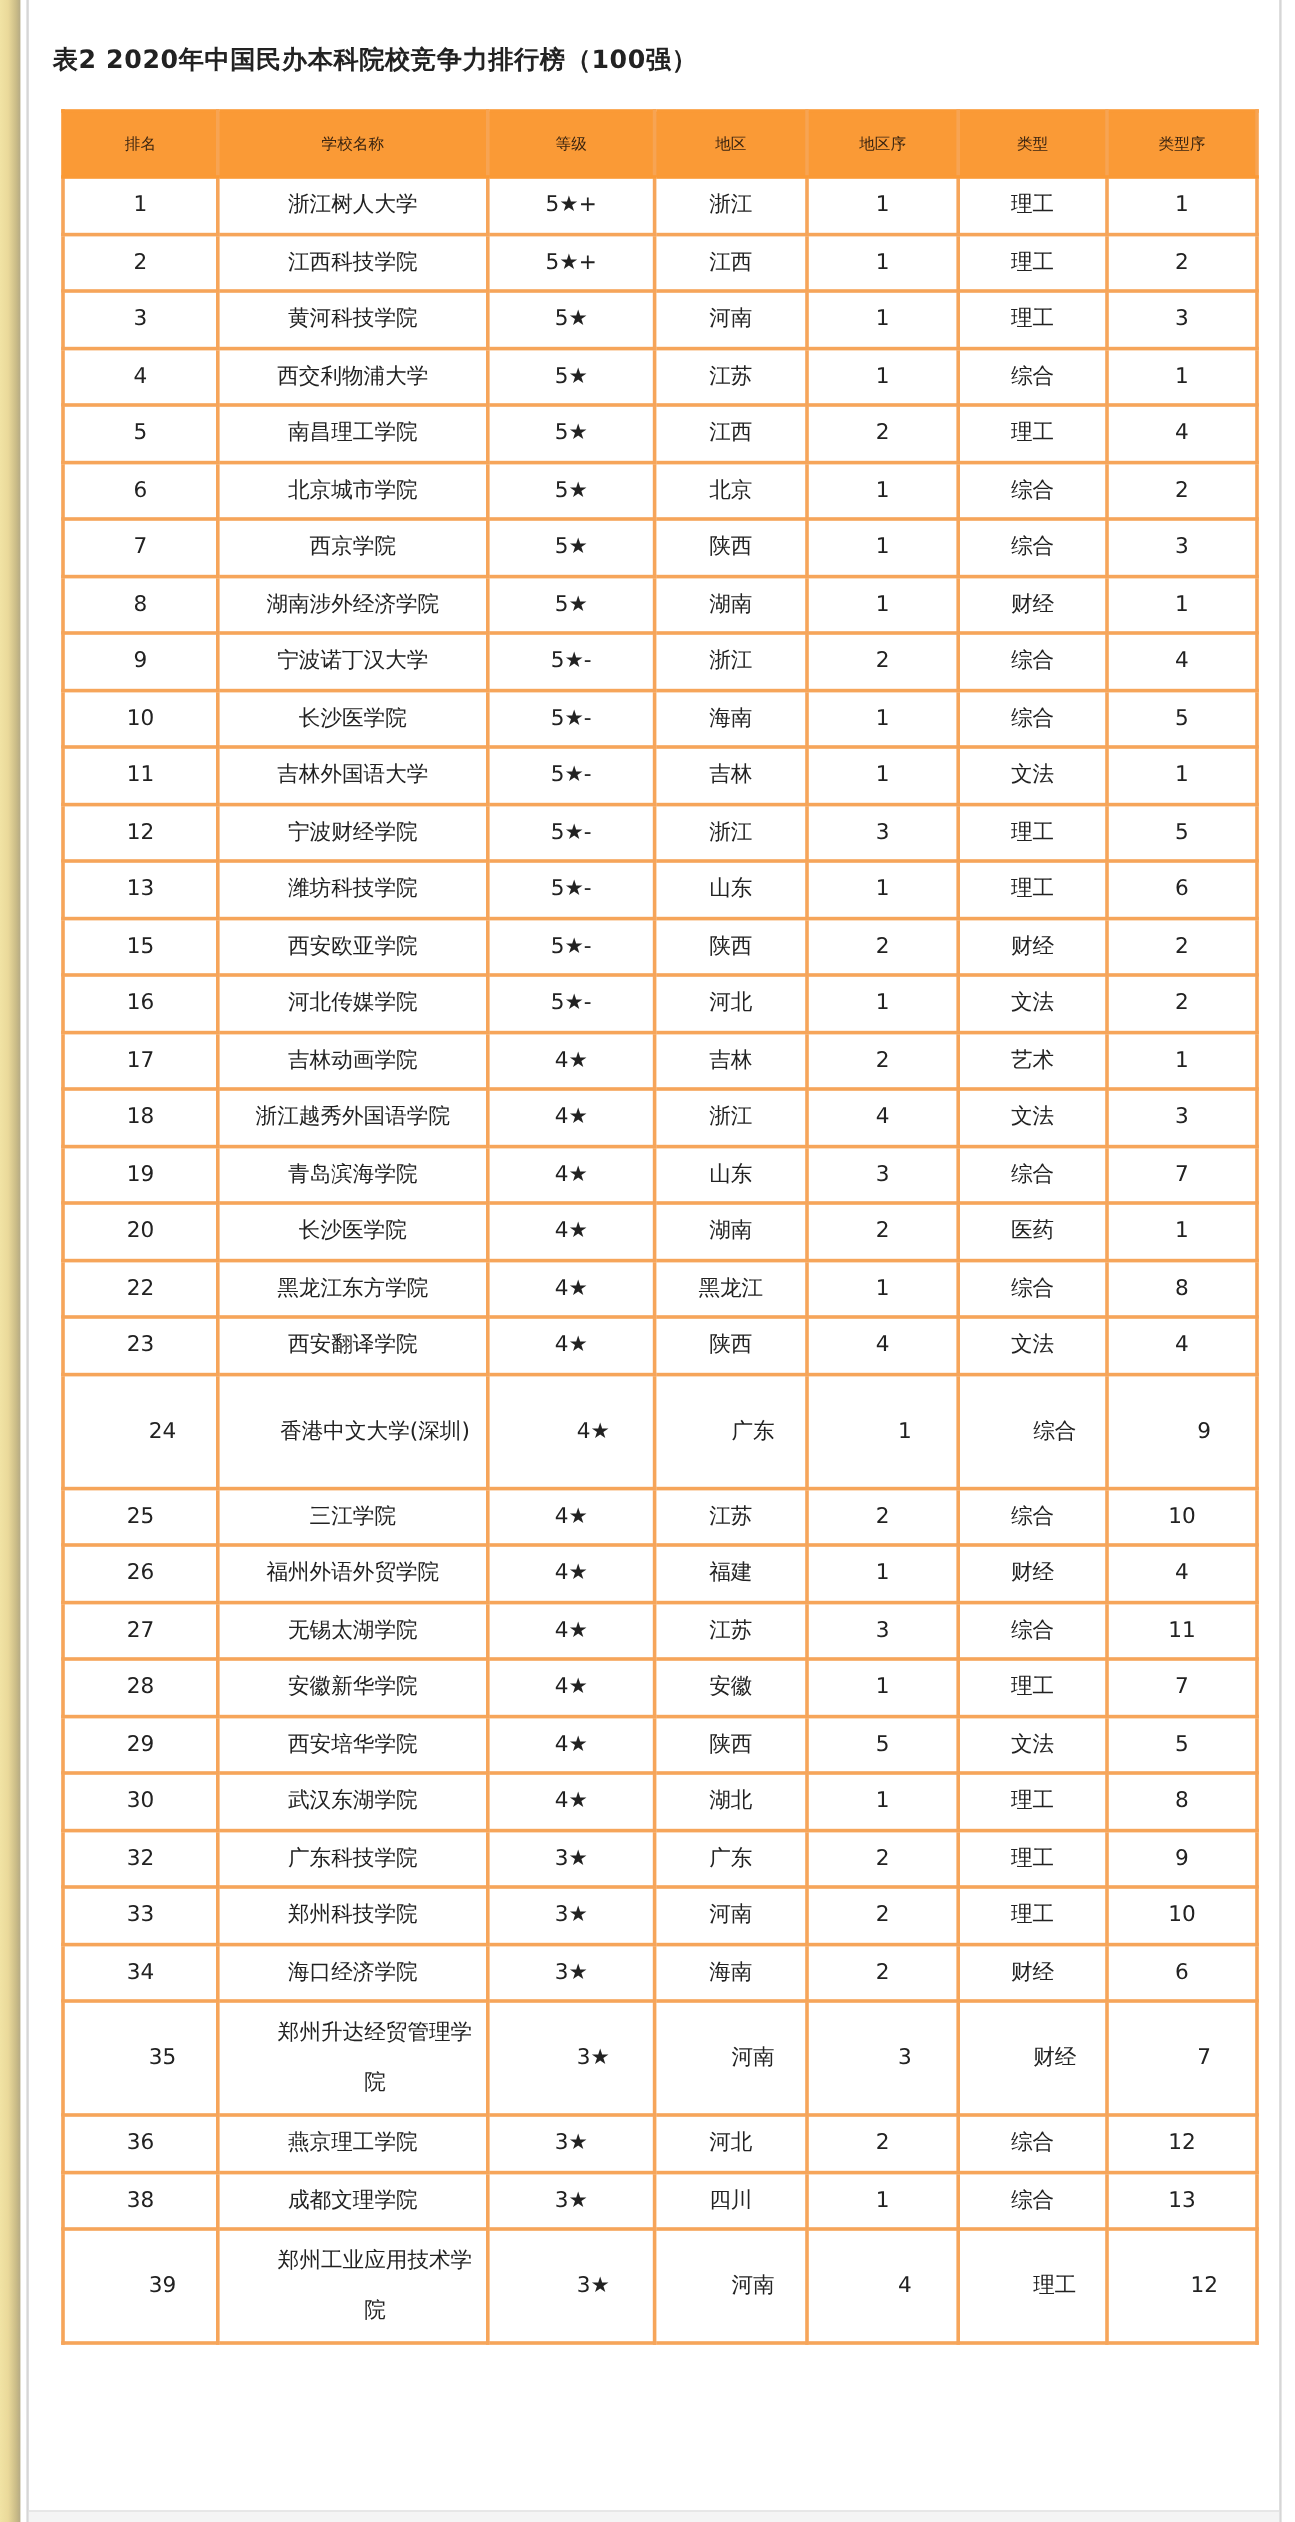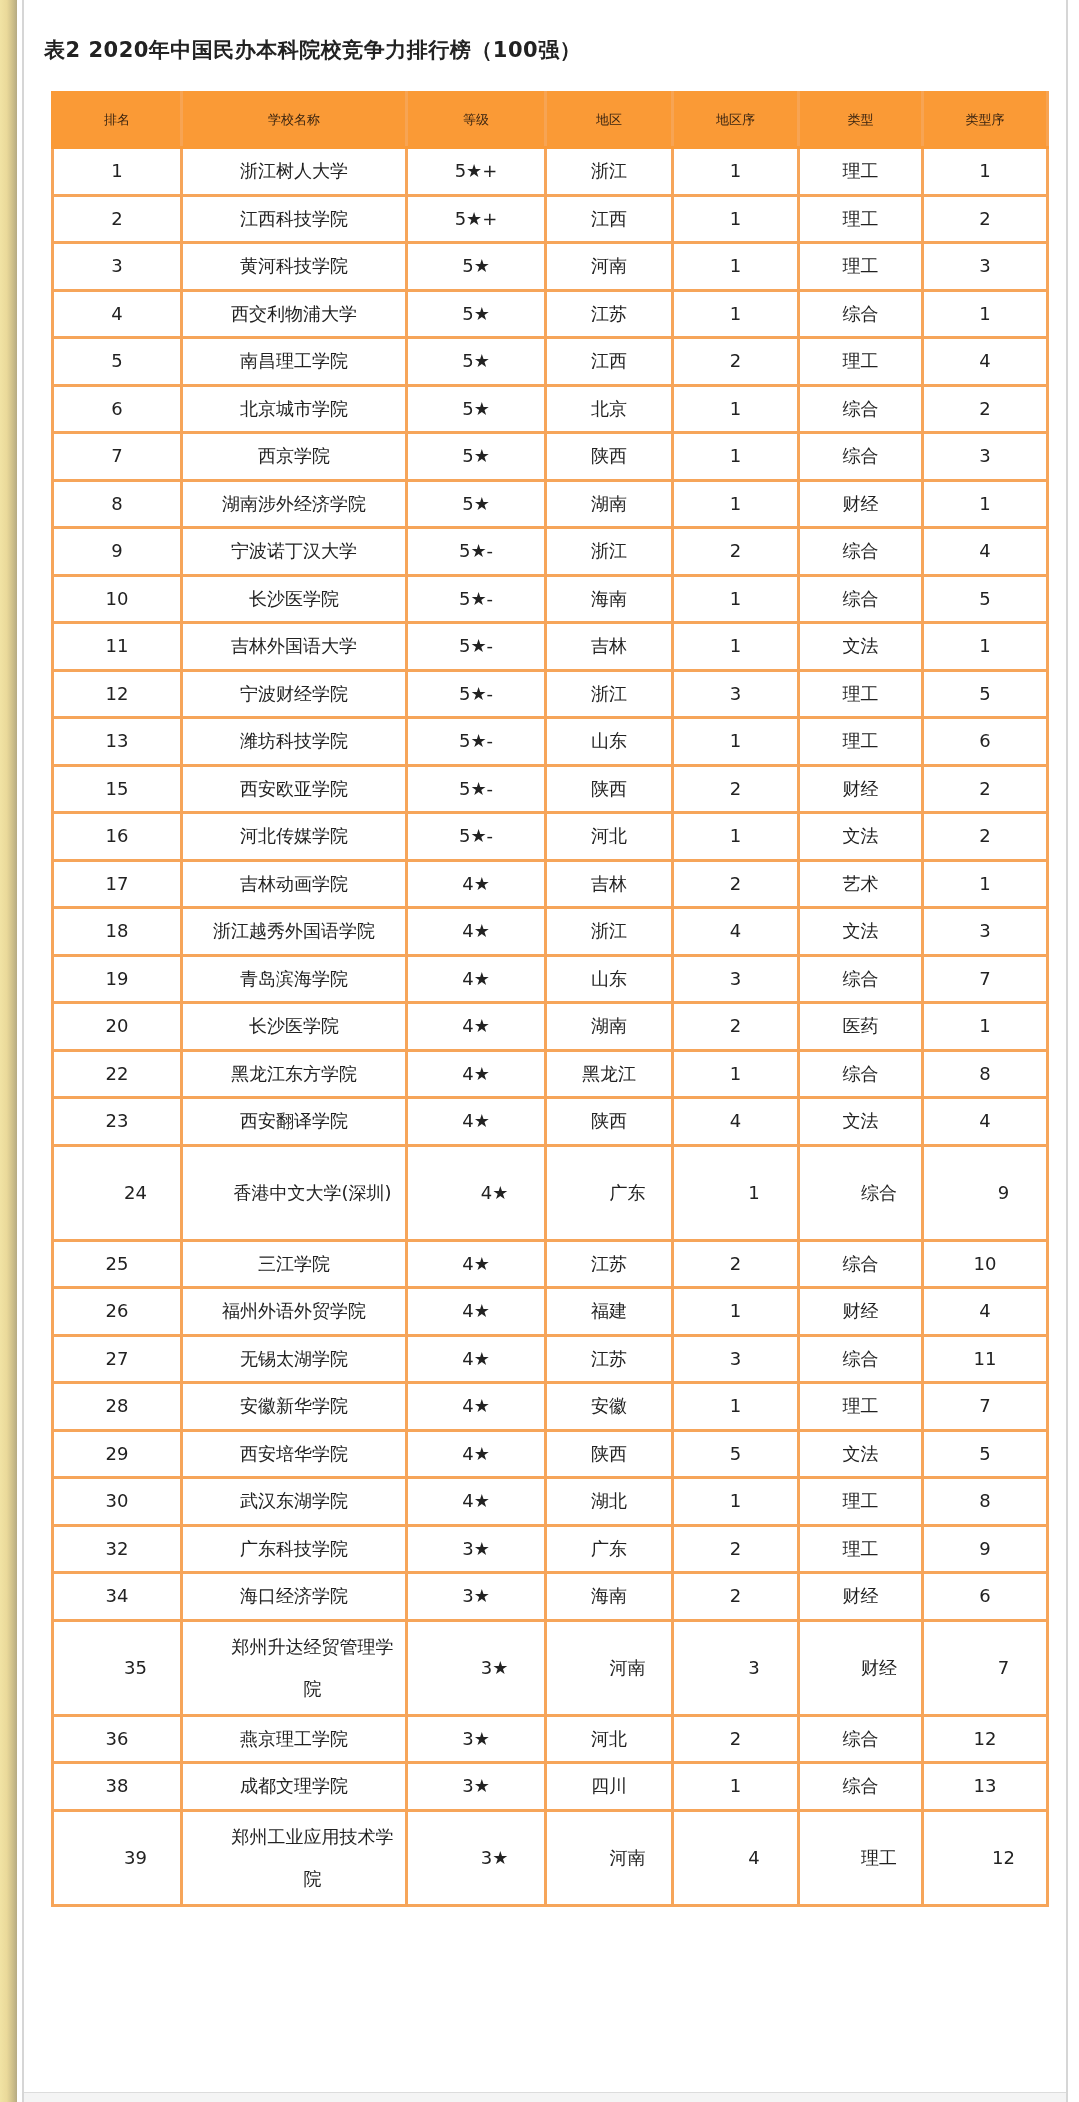--- a/index.html
+++ b/index.html
@@ -337,20 +337,29 @@
       <tr>
         <td>32</td>
         <td class="name">广东科技学院</td>
         <td>3★</td>
         <td>广东</td>
         <td>2</td>
         <td>理工</td>
         <td>9</td>
       </tr>
       <tr>
+        <td>33</td>
+        <td class="name">郑州科技学院</td>
+        <td>3★</td>
+        <td>河南</td>
+        <td>2</td>
+        <td>理工</td>
+        <td>10</td>
+      </tr>
+      <tr>
         <td>34</td>
         <td class="name">海口经济学院</td>
         <td>3★</td>
         <td>海南</td>
         <td>2</td>
         <td>财经</td>
         <td>6</td>
       </tr>
       <tr class="tall">
         <td>35</td>

